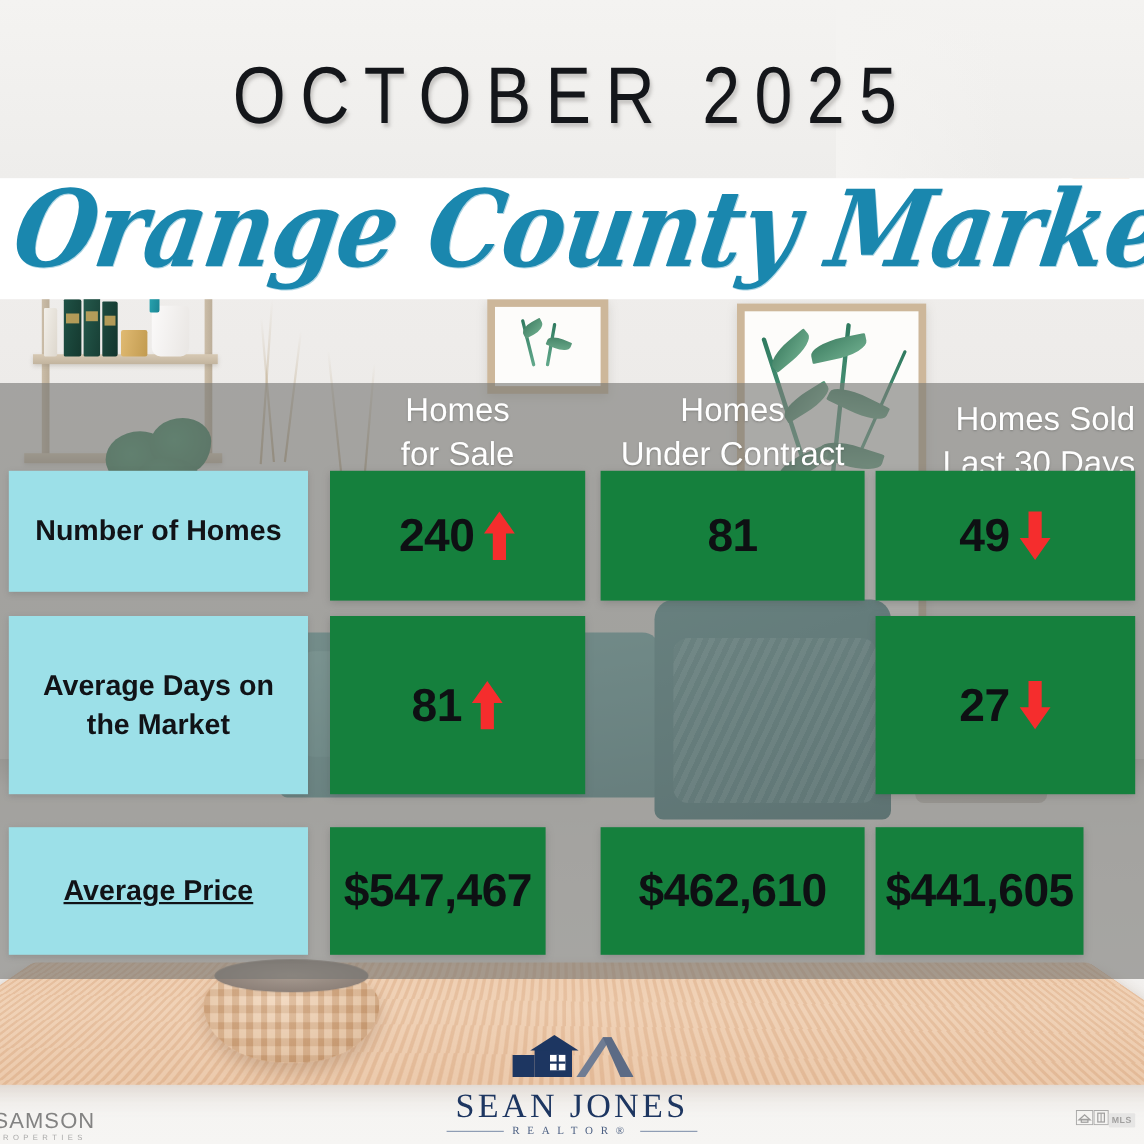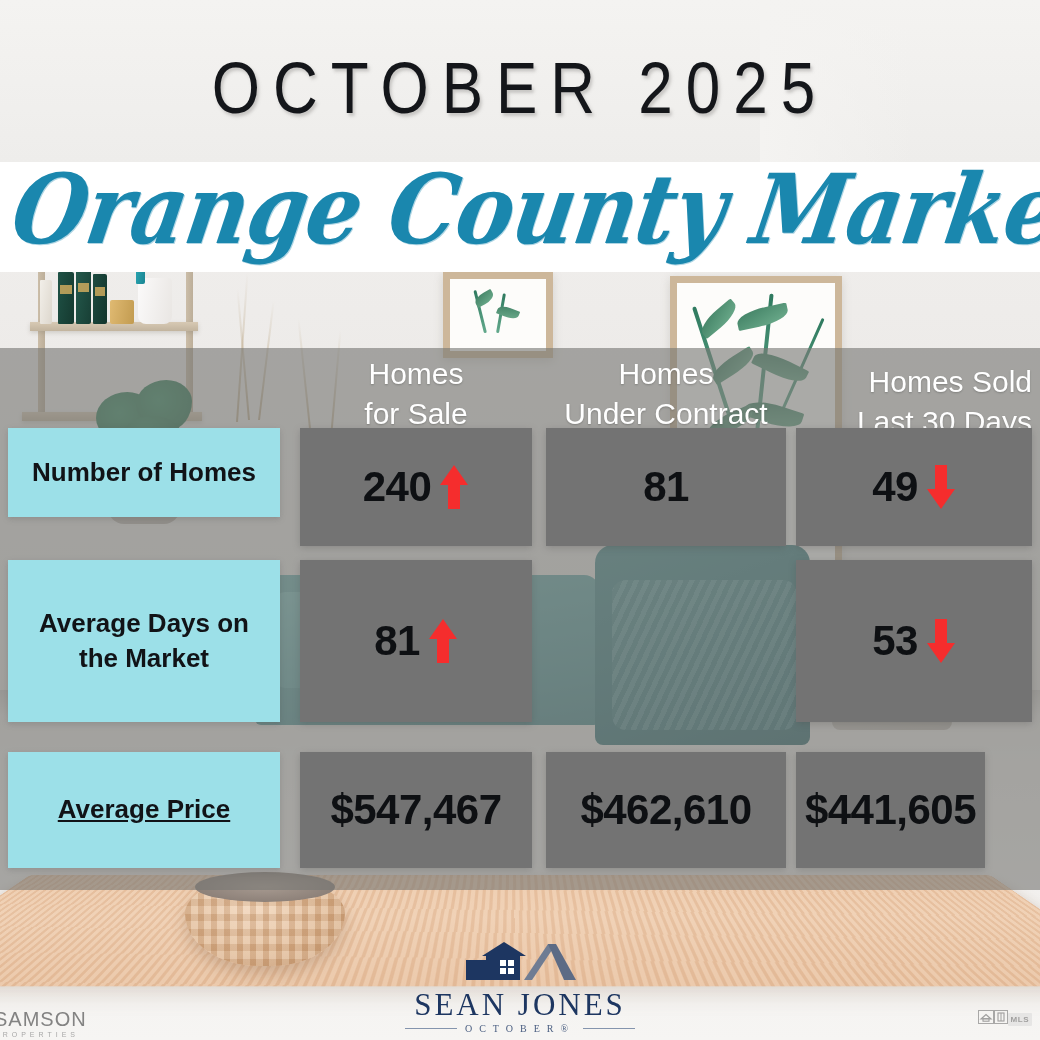--- a/index.html
+++ b/index.html
@@ -301,21 +301,21 @@
     color: #111317;
     font-weight: bold;
     font-size: 26px;
     line-height: 1.35;
     padding: 0 10px;
     box-sizing: border-box;
     box-shadow: 0 2px 6px rgba(70,70,68,0.22);
   }
   .cell {
     position: absolute;
-    background: #737373;
+    background: #15803d;
     display: flex;
     align-items: center;
     justify-content: center;
     gap: 8px;
     box-shadow: 0 2px 7px rgba(70,70,68,0.26);
   }
   .cell-value {
     color: #0e1013;
     font-weight: bold;
     font-size: 42px;
@@ -493,21 +493,21 @@
     </div>
     <div class="col-header" style="left:546px; top:6px; width:240px;">
       <div>Homes</div>
       <div>Under Contract</div>
     </div>
     <div class="col-header" style="left:796px; top:14px; width:236px;text-align:right;">
       <div>Homes Sold</div>
       <div>Last 30 Days</div>
     </div>
 
-    <div class="row-label" style="left:8px; top:80px; width:272px; height:89px;">Number of Homes</div>
+    <div class="row-label" style="left:8px; top:80px; width:272px; height:110px;">Number of Homes</div>
 
     <div class="cell" style="left:300px; top:80px; width:232px; height:118px;">
       <span class="cell-value">240</span>
       <span class="arrow">
         <svg width="30" height="48" viewBox="0 0 30 48">
             <path d="M15 2 L29 22 L21 22 L21 46 L9 46 L9 22 L1 22 Z" fill="#F52D2D"></path>
           </svg>
       </span>
     </div>
 
@@ -530,31 +530,31 @@
       <span class="cell-value">81</span>
       <span class="arrow">
         <svg width="30" height="48" viewBox="0 0 30 48">
             <path d="M15 2 L29 22 L21 22 L21 46 L9 46 L9 22 L1 22 Z" fill="#F52D2D"></path>
           </svg>
       </span>
     </div>
 
 
     <div class="cell" style="left:796px; top:212px; width:236px; height:162px;">
-      <span class="cell-value">53</span>
+      <span class="cell-value">27</span>
       <span class="arrow">
         <svg width="30" height="48" viewBox="0 0 30 48">
             <path d="M15 46 L29 26 L21 26 L21 2 L9 2 L9 26 L1 26 Z" fill="#F52D2D"></path>
           </svg>
       </span>
     </div>
 
     <div class="row-label" style="left:8px; top:404px; width:272px; height:116px;text-decoration:underline;">Average Price</div>
 
-    <div class="cell" style="left:300px; top:404px; width:232px; height:116px;">
+    <div class="cell" style="left:300px; top:404px; width:196px; height:116px;">
       <span class="cell-value price">$547,467</span>
     </div>
 
     <div class="cell" style="left:546px; top:404px; width:240px; height:116px;">
       <span class="cell-value price">$462,610</span>
     </div>
 
     <div class="cell" style="left:796px; top:404px; width:189px; height:116px;">
       <span class="cell-value price">$441,605</span>
     </div>
@@ -569,21 +569,21 @@
         <rect x="36" y="20" width="14" height="14" fill="#ffffff"></rect>
         <line x1="43" y1="20" x2="43" y2="34" stroke="#1d3661" stroke-width="2"></line>
         <line x1="36" y1="27" x2="50" y2="27" stroke="#1d3661" stroke-width="2"></line>
         <path d="M60 40 L84 4 L92 4 L68 40 Z" fill="#6f7c93"></path>
         <path d="M84 4 L92 4 L112 40 L100 40 Z" fill="#5c6b85"></path>
       </svg>
     </div>
     <div class="logo-name">SEAN JONES</div>
     <div class="logo-sub">
       <span class="logo-rule"></span>
-      <span>OCTOBER®</span>
+      <span>REALTOR®</span>
       <span class="logo-rule"></span>
     </div>
   </div>
 
   <div class="samson">
     <div>SAMSON</div>
     <div class="samson-sub">PROPERTIES</div>
   </div>
 
   <div class="badges">

